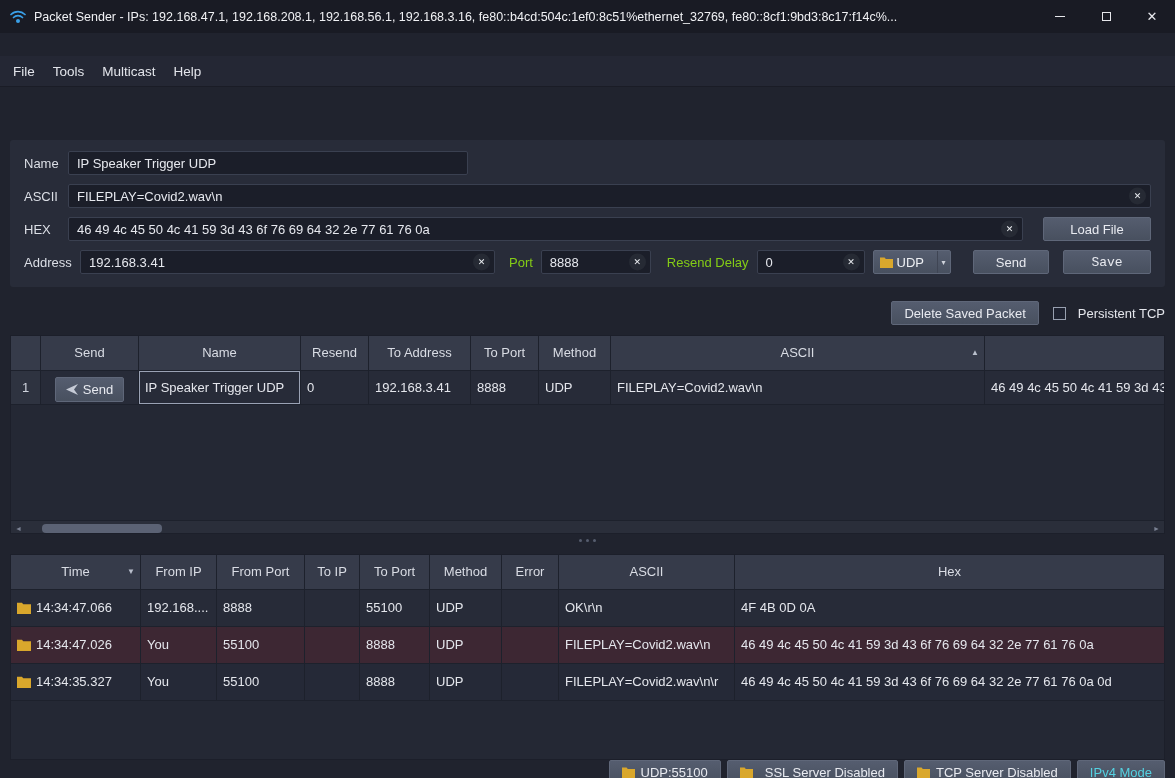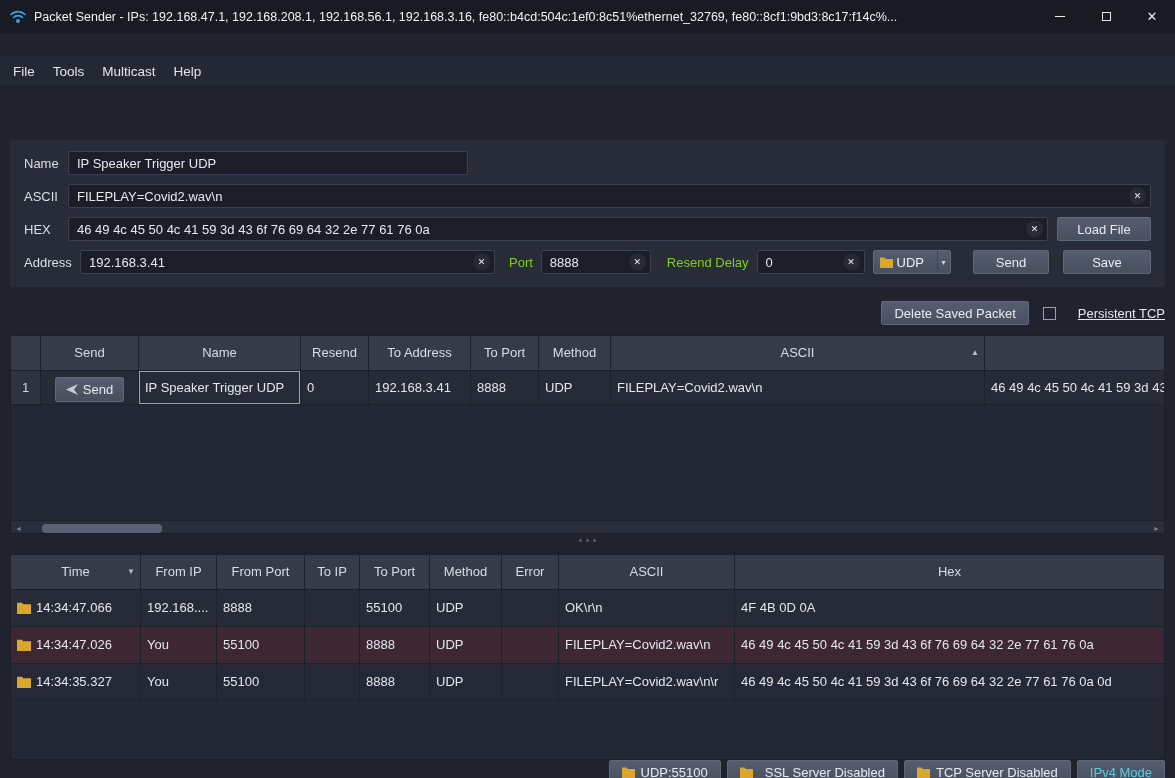--- a/index.html
+++ b/index.html
@@ -53,21 +53,21 @@
   .dd-label{flex:1;color:#eef0f4;}
   .dd-arrow{width:13px;height:100%;border-left:1px solid #3f4554;display:flex;align-items:center;justify-content:center;color:#cfd3db;font-size:8px;}
   
   .search-row{margin:13px 10px 0;height:26px;display:flex;align-items:center;flex:0 0 auto;}
   .search-input{width:306px;height:25px;background:#1b1e29;border:1px solid #4eb8c8;border-radius:2px;color:#e6e8ee;padding:0 8px;font-size:13px;outline:none;font-family:"Liberation Sans","DejaVu Sans",sans-serif;}
   .search-input::placeholder{color:#7b8192;}
   .spacer{flex:1;}
   .cb-group{display:flex;align-items:center;margin-left:14px;}
   .checkbox{width:13px;height:13px;border:1px solid #98a0b0;background:#1e2230;display:inline-block;position:relative;flex:0 0 auto;}
   .checkbox.checked::after{content:"";position:absolute;left:2px;top:2px;right:2px;bottom:2px;background:#aab2c2;}
-  .cb-label{margin-left:22px;white-space:nowrap;text-decoration:underline;}
+  .cb-label{margin-left:12px;white-space:nowrap;}
   
   .tablebox{margin-left:10px;width:1155px;overflow:hidden;background:#242834;flex:0 0 auto;border:1px solid #1c1f2a;}
   .saved-table{margin-top:9px;height:199px;}
   .log-table{margin-top:7px;height:206px;}
   .trow{display:flex;}
   .cell{border-right:1px solid #1d212c;border-bottom:1px solid #1d212c;padding:0 6px;white-space:nowrap;overflow:hidden;flex:0 0 auto;}
   .hcell{height:35px;line-height:34px;background:#363b4a;text-align:center;color:#d9dce4;position:relative;}
   .dcell{background:#272b38;color:#e4e6ec;text-align:left;}
   .saved-table .dcell{height:34px;line-height:33px;}
   .log-table .dcell{height:37px;line-height:36px;}
@@ -167,21 +167,21 @@
           <input class="tinput" value="FILEPLAY=Covid2.wav\n" style="">
           <span class="xbtn">✕</span>
         </span>
       </div>
       <div class="frow">
         <span class="lbl">HEX</span>
         <span class="input-wrap has-x" style="flex:1;">
           <input class="tinput" value="46 49 4c 45 50 4c 41 59 3d 43 6f 76 69 64 32 2e 77 61 76 0a" style="">
           <span class="xbtn">✕</span>
         </span>
-        <button class="btn" style="width:94px;margin-left:9px;">Load File</button>
+        <button class="btn" style="width:108px;margin-left:20px;">Load File</button>
       </div>
       <div class="frow">
         <span class="lbl lbl-wide">Address</span>
         <span class="input-wrap has-x" style="width:415px;">
           <input class="tinput" value="192.168.3.41" style="">
           <span class="xbtn">✕</span>
         </span>
         <span class="inline-lbl" style="margin:0 8px 0 14px;">Port</span>
         <span class="input-wrap has-x" style="width:110px;">
           <input class="tinput" value="8888" style="">
@@ -195,21 +195,21 @@
         <span class="dropdown" style="margin-left:8px;">
           <span class="dd-icon ficon">
             <svg width="13" height="11" viewBox="0 0 13 11">
                 <path d="M0 1.5 L0 0.6 L4.6 0.6 L5.8 2 L13 2 L13 11 L0 11 Z" fill="#d9a72c"></path>
               </svg>
           </span>
           <span class="dd-label">UDP</span>
           <span class="dd-arrow">▾</span>
         </span>
         <button class="btn" style="width:76px;margin-left:auto;">Send</button>
-        <button class="btn" style="width:88px;margin-left:14px;">Save</button>
+        <button class="btn" style="width:88px;margin-left:14px;font-family:Liberation Mono, monospace;">Save</button>
       </div>
     </div>
 
     <div class="search-row">
       <span class="spacer"></span>
       <button class="btn">Delete Saved Packet</button>
       <span class="cb-group">
         <span class="checkbox"></span>
         <span class="cb-label">Persistent TCP</span>
       </span>

